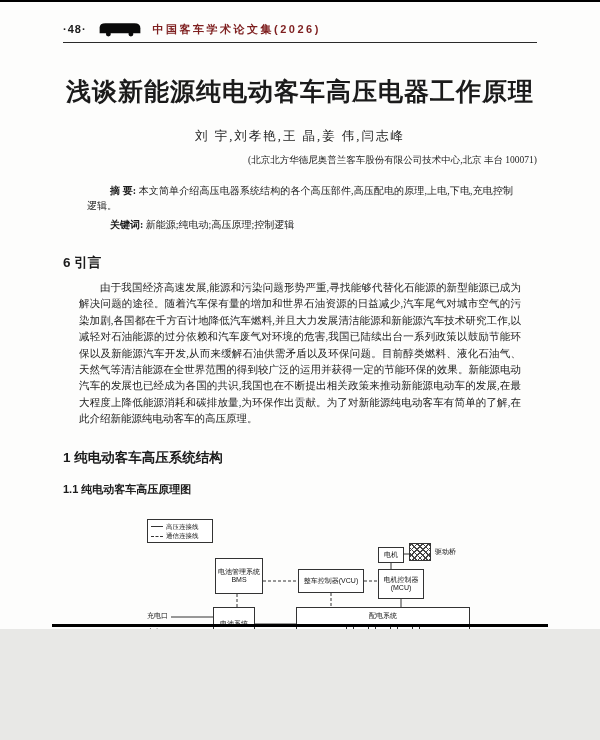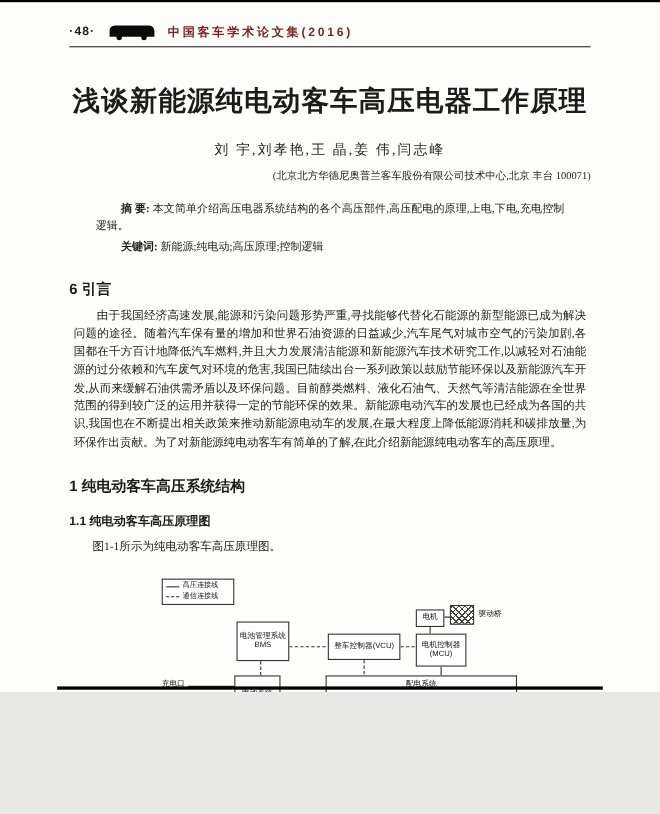--- a/index.html
+++ b/index.html
@@ -22,21 +22,21 @@
              text-align:center; margin:32px 0 0; letter-spacing:1px; }
   .authors { text-align:center; font-size:12.5px; letter-spacing:2px; margin-top:20px; }
   .affiliation { text-align:right; font-size:9.5px; margin-top:9px; color:#242424; }
 
   .meta { margin:16px 24px 0; font-size:10px; line-height:1.5; text-align:justify; }
   .meta b { font-family:Liberation Serif, serif;margin-left:23px; }
   .meta.keywords { margin-top:4px; }
 
   h2.sec { font-family:"Liberation Sans", sans-serif; font-weight:700; font-size:13.5px; margin:22px 0 0; }
   h3.subsec { font-family:"Liberation Sans", sans-serif; font-weight:700; font-size:11px; margin:15px 0 0; }
-  p.body { font-size:10.5px; line-height:1.56; text-align:justify; text-indent:2em; margin:8px 4px 0;font-family:Liberation Serif, serif; }
+  p.body { font-size:10.5px; line-height:1.56; text-align:justify; text-indent:2em; margin:8px 16px 0;font-family:Liberation Serif, serif; }
   p.lead { font-size:10.5px; margin:9px 0 0; text-indent:2em; }
 
   
   .figure { position:relative; width:330px; height:210px; margin:8px 0 0 82px;
             font-family:"Liberation Sans", sans-serif; }
   .wires { position:absolute; left:0; top:0; width:330px; height:210px; }
   .wires line { stroke:#333; stroke-width:1; }
   .wires line.comm { stroke-dasharray:3,2; }
   .dbox { position:absolute; border:1px solid #333; background:#fff; box-sizing:border-box;
           display:flex; align-items:center; justify-content:center; text-align:center;
@@ -64,37 +64,36 @@
   <div class="scan-top"></div>
 
   <div class="content">
     <div class="pagehead">
       <span class="pagenum">·48·</span>
       <svg class="logo" viewBox="0 0 60 22">
         <path d="M2,17 L2,9 Q2,3 10,3 L50,3 Q58,3 58,10 L58,17 Z" fill="#0a0a0a"></path>
         <circle cx="14" cy="18" r="3.4" fill="#0a0a0a"></circle>
         <circle cx="45" cy="18" r="3.4" fill="#0a0a0a"></circle>
       </svg>
-      <span class="journal">中国客车学术论文集(2016)</span>
+      <span class="journal">中国客车学术论文集(2026)</span>
     </div>
     <hr class="header-rule">
 
     <h1 class="title">浅谈新能源纯电动客车高压电器工作原理</h1>
     <div class="authors">刘 宇,刘孝艳,王 晶,姜 伟,闫志峰</div>
     <div class="affiliation">(北京北方华德尼奥普兰客车股份有限公司技术中心,北京 丰台 100071)</div>
 
     <p class="meta"><b>摘  要:</b> <span>本文简单介绍高压电器系统结构的各个高压部件,高压配电的原理,上电,下电,充电控制逻辑。</span></p>
     <p class="meta keywords"><b>关键词:</b> <span>新能源;纯电动;高压原理;控制逻辑</span></p>
 
     <h2 class="sec">6 引言</h2>
     <p class="body">由于我国经济高速发展,能源和污染问题形势严重,寻找能够代替化石能源的新型能源已成为解决问题的途径。随着汽车保有量的增加和世界石油资源的日益减少,汽车尾气对城市空气的污染加剧,各国都在千方百计地降低汽车燃料,并且大力发展清洁能源和新能源汽车技术研究工作,以减轻对石油能源的过分依赖和汽车废气对环境的危害,我国已陆续出台一系列政策以鼓励节能环保以及新能源汽车开发,从而来缓解石油供需矛盾以及环保问题。目前醇类燃料、液化石油气、天然气等清洁能源在全世界范围的得到较广泛的运用并获得一定的节能环保的效果。新能源电动汽车的发展也已经成为各国的共识,我国也在不断提出相关政策来推动新能源电动车的发展,在最大程度上降低能源消耗和碳排放量,为环保作出贡献。为了对新能源纯电动客车有简单的了解,在此介绍新能源纯电动客车的高压原理。</p>
 
     <h2 class="sec">1 纯电动客车高压系统结构</h2>
     <h3 class="subsec">1.1 纯电动客车高压原理图</h3>
-    <p class="lead">图1-1所示为纯电动客车高压原理图。</p>
 
     <div class="figure">
       <svg class="wires" viewBox="0 0 330 210">
 
         <line class="comm" x1="118" y1="76" x2="153" y2="76"></line>
         <line class="comm" x1="219" y1="76" x2="233" y2="76"></line>
         <line class="comm" x1="92" y1="89" x2="92" y2="102"></line>
         <line class="comm" x1="186" y1="88" x2="186" y2="102"></line>
 
         <line x1="246" y1="64" x2="246" y2="58"></line>

